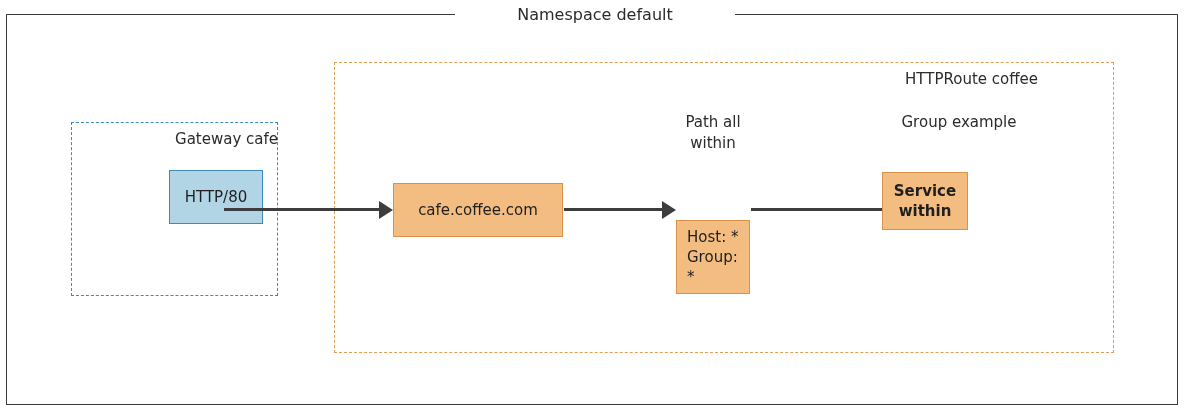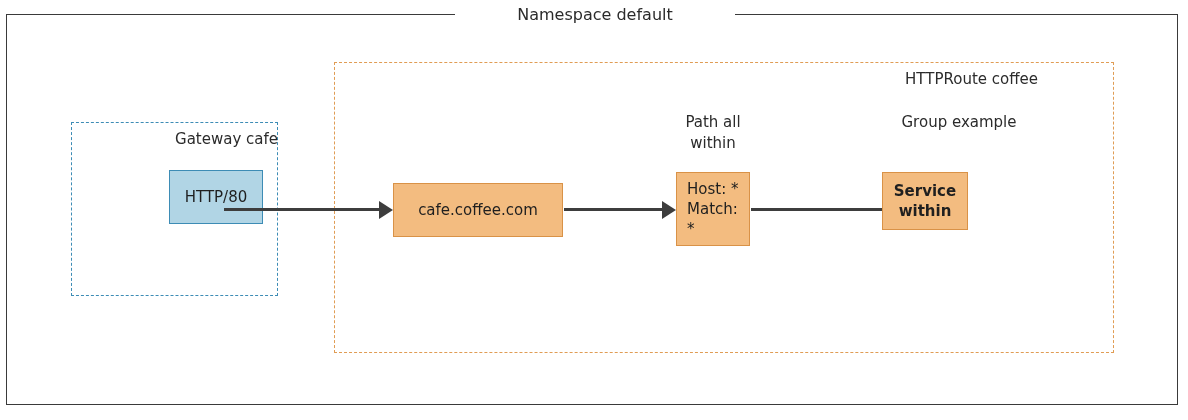--- a/index.html
+++ b/index.html
@@ -86,21 +86,21 @@
   .node {
     position: absolute;
     box-sizing: border-box;
     display: flex;
     align-items: center;
     font-size: 15px;
     color: #1f1f1f;
     line-height: 20px;
   }
   .node.center { justify-content: center; text-align: center; }
-  .node.left   { justify-content: center; text-align: left; }
+  .node.left   { justify-content: center; text-align: left; margin-top: 48px; }
 
   .node-blue {
     background: #b1d5e5;
     border: 1.6px solid #3d8cb5;
   }
   .node-orange {
     background: #f3bc80;
     border: 1.6px solid #d99247;
   }
 
@@ -176,21 +176,21 @@
   <div id="head-2" class="arrow-head"></div>
 
   <div id="cap-match" class="caption">
     <span>Path all</span><br>
     <span>within</span>
   </div>
 
   <div id="node-match" class="node node-orange left">
     <span class="node-lines">
       <span>Host: *</span>
-      <span>Match: *</span>
+      <span>Group: *</span>
     </span>
   </div>
 
   <div id="conn-3" class="conn"></div>
   <div id="head-3" class="arrow-head"></div>
 
   <div id="cap-service" class="caption">
     <span>Group example</span><br>
   </div>
 

